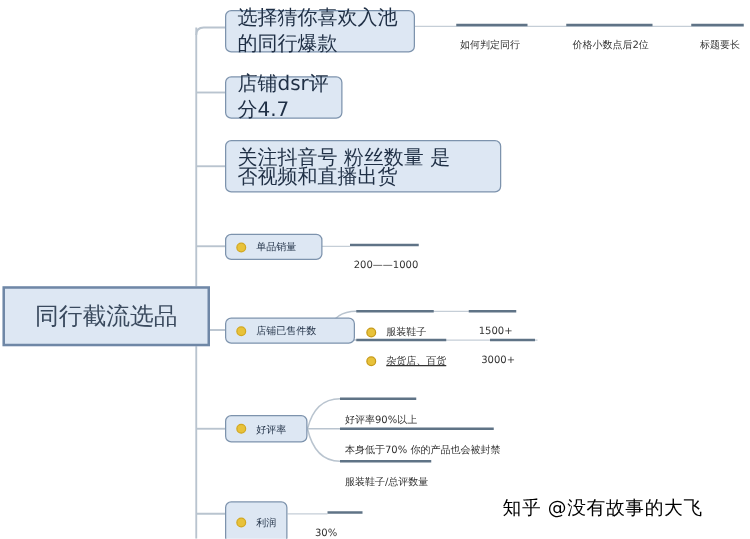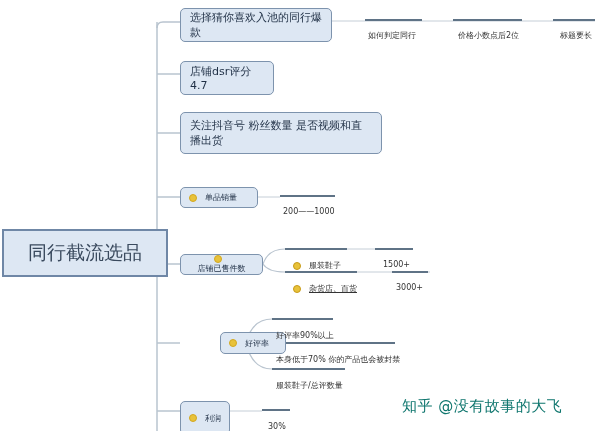--- a/index.html
+++ b/index.html
@@ -16,40 +16,40 @@
     border:1.5px solid #7d93ad;
     border-radius:5px;
     color:#1f2f45;
     display:flex; align-items:center;
   }
   .root {
     left:2px; top:229px; width:166px; height:48px;
     border:2.5px solid #6f87a6; border-radius:0;
     font-size:19px; justify-content:center; color:#3a4a5e;
   }
-  .main { font-size:11px; padding:16px 9px; }
+  .main { font-size:16px; padding:16px 9px; }
   .small { font-size:8px; padding:0 8px; }
   .small .dot {
     width:6px; height:6px; border-radius:50%;
     background:#e8c23a; border:1px solid #d3a820;
     margin-right:8px; flex:none;
   }
   .leaf {
     position:absolute; font-size:8px; color:#333;
     white-space:nowrap;
     margin-top:24px;
   }
   .leaf .dot {
     display:inline-block; width:6px; height:6px; border-radius:50%;
     background:#e8c23a; border:1px solid #c79a18; margin-right:8px;
     vertical-align:middle;
   }
   .watermark {
     position:absolute; left:402px; top:397px;
-    font-size:15px; color:#0f766e; letter-spacing:0.5px;
+    font-size:15px; color:#000000; letter-spacing:0.5px;
     white-space:nowrap;
     text-align:center;
   }
 </style>
 </head>
 <body>
 
 <svg class="links" viewBox="0 0 600 431">
 
   <line x1="148" y1="253" x2="157" y2="253" stroke="#b9c4cf" stroke-width="1.5"></line>
@@ -106,64 +106,64 @@
   <span>价格小数点后2位</span>
 </div>
 <div class="leaf" style="left:560px; top:6px;">
   <span>标题要长</span>
 </div>
 
 <div class="node main" style="left:180px; top:61px; width:94px; height:27px;">
   <span>店铺dsr评分4.7</span>
 </div>
 
-<div class="node main" style="left:180px; top:112px; width:202px; height:42px; line-height:15px; align-items:center;">
+<div class="node main" style="left:180px; top:112px; width:221px; height:42px; line-height:15px; align-items:center;">
   <span style="display:block; width:185px;">关注抖音号  粉丝数量 是否视频和直播出货</span>
 </div>
 
 <div class="node small" style="left:180px; top:187px; width:78px; height:21px;">
   <span class="dot"></span>
   <span>单品销量</span>
 </div>
 <div class="leaf" style="left:283px; top:183px;">
   <span>200——1000</span>
 </div>
 
-<div class="node small" style="left:180px; top:254px; width:83px; height:21px;flex-direction:column;">
+<div class="node small" style="left:180px; top:254px; width:104px; height:21px;">
   <span class="dot"></span>
   <span>店铺已售件数</span>
 </div>
 <div class="leaf" style="left:293px; top:236px;">
   <span class="dot"></span><span>服装鞋子</span>
 </div>
 <div class="leaf" style="left:383px; top:236px;">
   <span>1500+</span>
 </div>
 <div class="leaf" style="left:293px; top:259px;text-decoration:underline;">
   <span class="dot"></span><span>杂货店、百货</span>
 </div>
-<div class="leaf" style="left:396px; top:259px;">
+<div class="leaf" style="left:385px; top:259px;">
   <span>3000+</span>
 </div>
 
-<div class="node small" style="left:180px; top:332px; width:66px; height:22px;margin-left:40px;">
+<div class="node small" style="left:180px; top:332px; width:66px; height:22px;">
   <span class="dot"></span>
   <span>好评率</span>
 </div>
 <div class="leaf" style="left:276px; top:306px;">
   <span>好评率90%以上</span>
 </div>
 <div class="leaf" style="left:276px; top:330px;">
   <span>本身低于70% 你的产品也会被封禁</span>
 </div>
 <div class="leaf" style="left:276px; top:356px;">
   <span>服装鞋子/总评数量</span>
 </div>
 
 <div class="node small" style="left:180px; top:401px; width:50px; height:34px;">
   <span class="dot"></span>
   <span>利润</span>
 </div>
-<div class="leaf" style="left:268px; top:398px;">
+<div class="leaf" style="left:252px; top:398px;">
   <span>30%</span>
 </div>
 
 <div class="watermark">知乎 @没有故事的大飞</div>
 
 </body></html>

